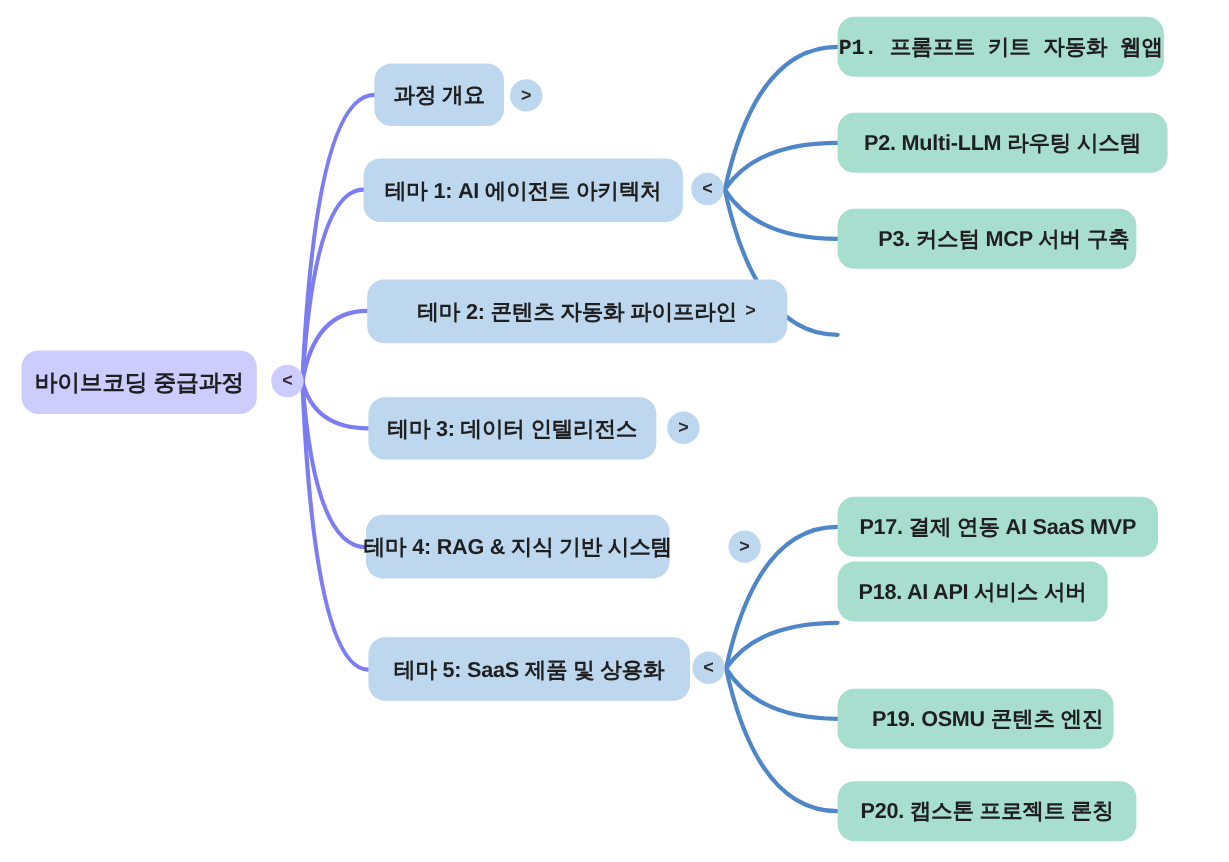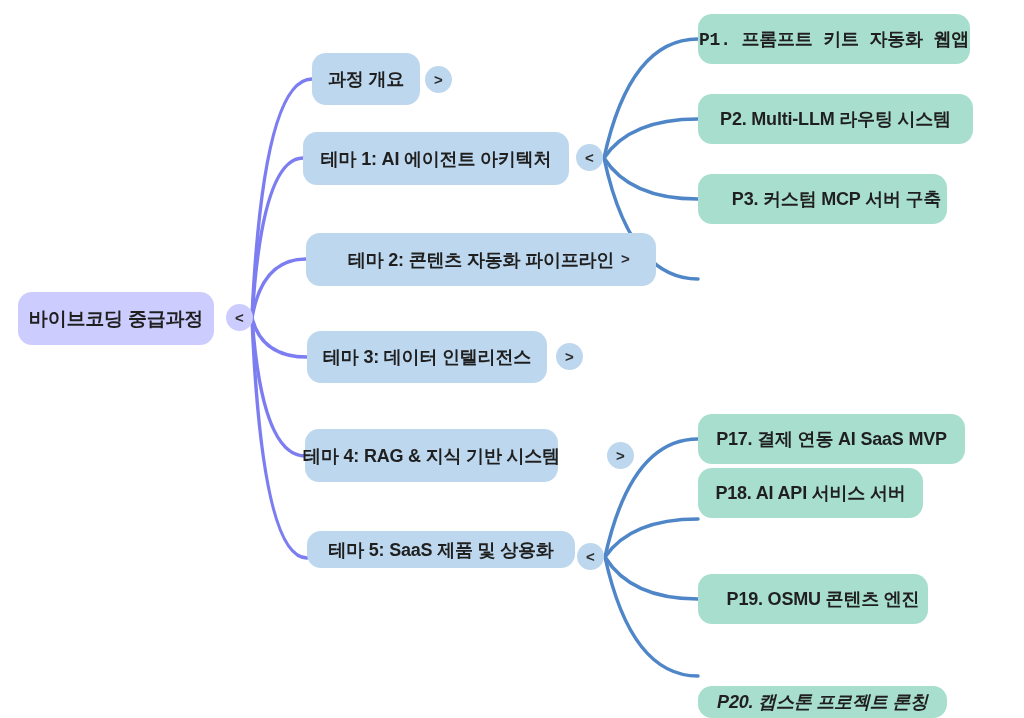--- a/index.html
+++ b/index.html
@@ -102,25 +102,25 @@
 
   <div class="node branch-node" style="left:306px;top:233px;width:350px;height:53px;">테마 2: 콘텐츠 자동화 파이프라인</div>
   <div class="toggle branch-toggle" style="left:612px;top:245px;">&gt;</div>
 
   <div class="node branch-node" style="left:307px;top:331px;width:240px;height:52px;">테마 3: 데이터 인텔리전스</div>
   <div class="toggle branch-toggle" style="left:556px;top:343px;">&gt;</div>
 
   <div class="node branch-node" style="left:305px;top:429px;width:253px;height:53px;text-align:center;">테마 4: RAG &amp; 지식 기반 시스템</div>
   <div class="toggle branch-toggle" style="left:607px;top:442px;">&gt;</div>
 
-  <div class="node branch-node" style="left:307px;top:531px;width:268px;height:37px;">테마 5: SaaS 제품 및 상용화</div>
+  <div class="node branch-node" style="left:307px;top:531px;width:268px;height:53px;">테마 5: SaaS 제품 및 상용화</div>
   <div class="toggle branch-toggle" style="left:577px;top:543px;">&lt;</div>
 
   <div class="node leaf-node" style="left:698px;top:14px;width:272px;height:50px;font-family:Liberation Mono, monospace;">P1. 프롬프트 키트 자동화 웹앱</div>
   <div class="node leaf-node" style="left:698px;top:94px;width:275px;height:50px;">P2. Multi-LLM 라우팅 시스템</div>
   <div class="node leaf-node" style="left:698px;top:174px;width:249px;height:50px;padding-left:28px;">P3. 커스텀 MCP 서버 구축</div>
 
   <div class="node leaf-node" style="left:698px;top:414px;width:267px;height:50px;">P17. 결제 연동 AI SaaS MVP</div>
   <div class="node leaf-node" style="left:698px;top:468px;width:225px;height:50px;">P18. AI API 서비스 서버</div>
   <div class="node leaf-node" style="left:698px;top:574px;width:230px;height:50px;padding-left:20px;">P19. OSMU 콘텐츠 엔진</div>
-  <div class="node leaf-node" style="left:698px;top:686px;width:249px;height:32px;font-style:italic;">P20. 캡스톤 프로젝트 론칭</div>
+  <div class="node leaf-node" style="left:698px;top:651px;width:249px;height:50px;">P20. 캡스톤 프로젝트 론칭</div>
 
 </div>
 
 </body></html>

